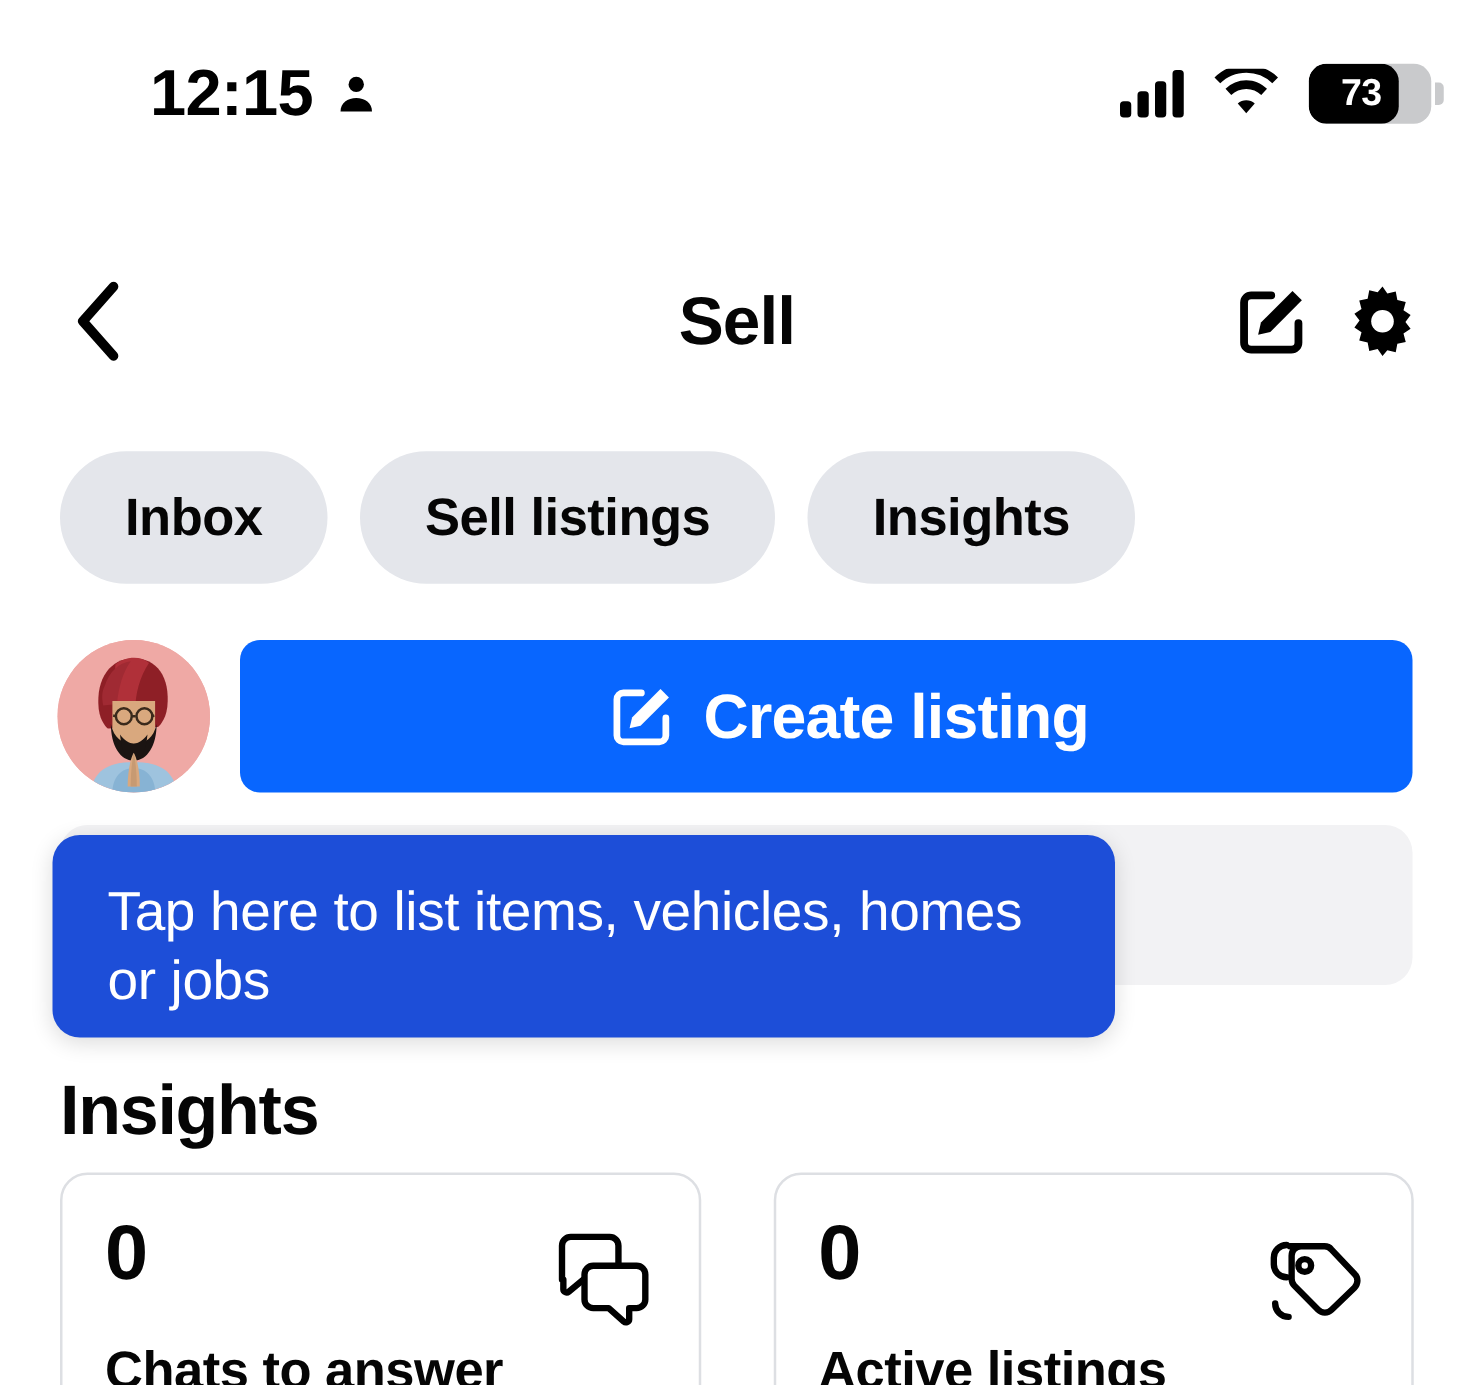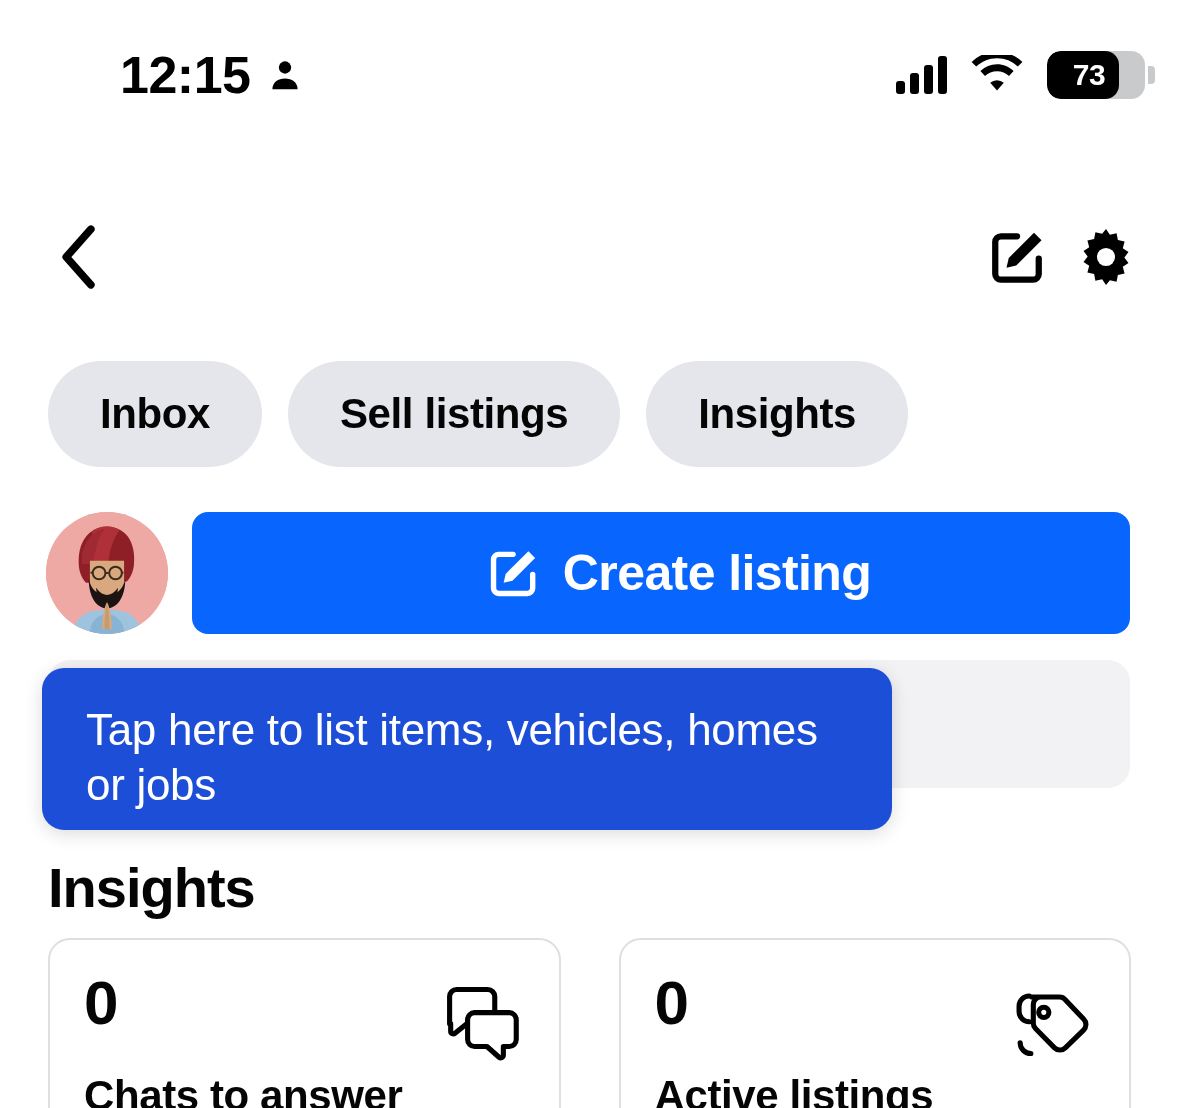--- a/index.html
+++ b/index.html
@@ -189,20 +189,21 @@
       </div>
     </div>
   </div>
 
   <div class="header">
     <div class="hdr-back">
       <svg width="40" height="64" viewBox="0 0 14 24">
         <path d="M11.8 1.6 2.6 12l9.2 10.4" fill="none" stroke="#000" stroke-width="2.9" stroke-linecap="round" stroke-linejoin="round"></path>
       </svg>
     </div>
+    <div class="hdr-title">Sell</div>
     <div class="hdr-actions">
       <div class="hdr-icon">
         <svg width="60" height="60" viewBox="0 0 24 24">
           <path d="M20.3 12.6v6.2a2.3 2.3 0 0 1-2.3 2.3H5.2a2.3 2.3 0 0 1-2.3-2.3V6a2.3 2.3 0 0 1 2.3-2.3h6.4" fill="none" stroke="#000" stroke-width="2.5" stroke-linecap="round"></path>
           <path d="M18.4 2.3 21.4 5.3 11.3 15.4l-3.9.9.9-3.9z" fill="#000"></path>
         </svg>
       </div>
       <div class="hdr-icon">
         <svg width="62" height="62" viewBox="0 0 24 24">
           <path d="M12 1.2l1.5 2.2 2.6-.6.5 2.6 2.6.6-.7 2.6 2.2 1.5-1.6 2.1 1.6 2.1-2.2 1.5.7 2.6-2.6.6-.5 2.6-2.6-.6L12 22.8l-1.5-2.2-2.6.6-.5-2.6-2.6-.6.7-2.6-2.2-1.5 1.6-2.1-1.6-2.1 2.2-1.5-.7-2.6 2.6-.6.5-2.6 2.6.6z" fill="#000"></path>

